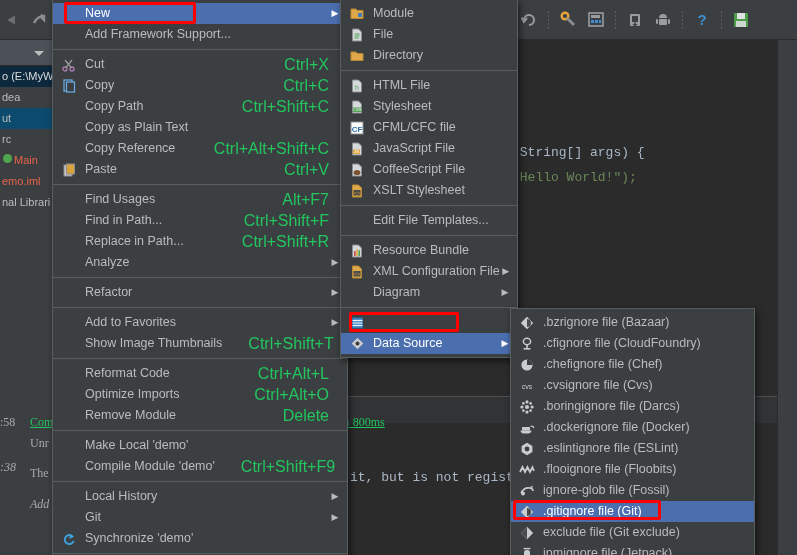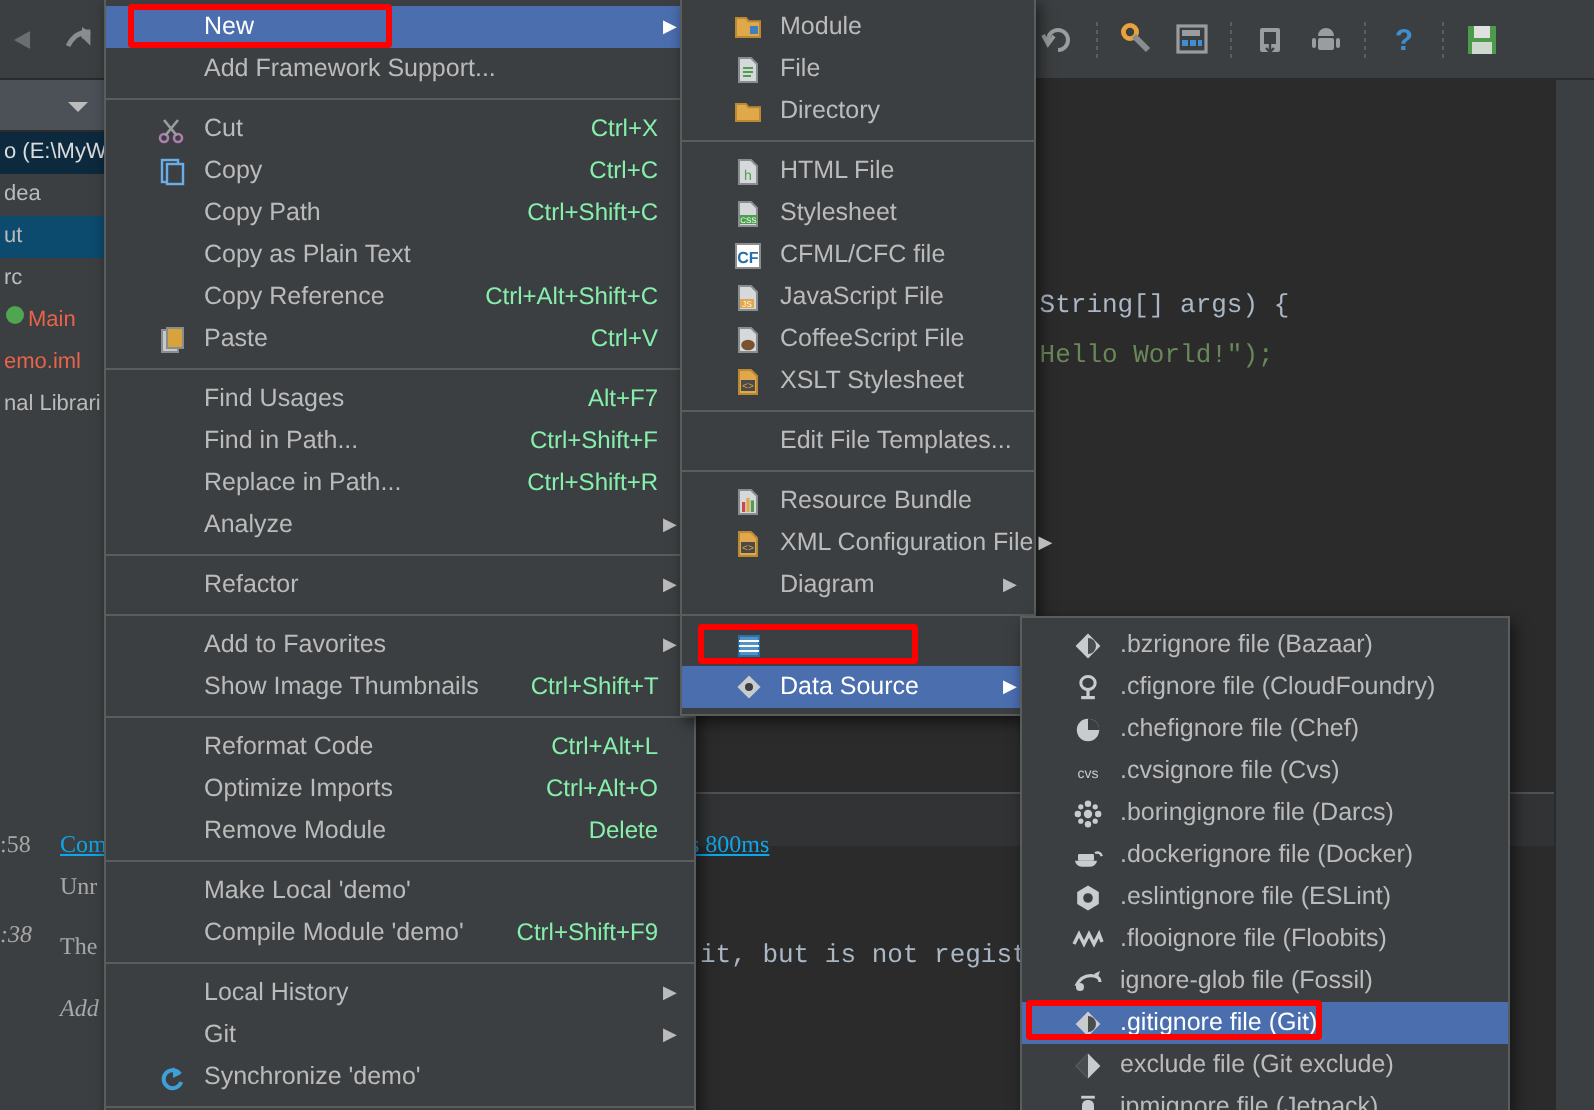--- a/index.html
+++ b/index.html
@@ -74,21 +74,21 @@
   .console-sep {
     position: absolute; left: 52px; width: 745px; height: 1px; background: #4e5254;
   }
   .console-band {
     position: absolute; left: 52px; width: 745px; background: #313335;
   }
   .console-text {
     position: absolute; font-family: "Liberation Serif", serif; font-size: 12px;
     white-space: pre; color: #a8a8a8;
   }
-  .link-blue { color: #0ea5e9; text-decoration: underline; }
+  .link-blue { color: #22c55e; text-decoration: underline; }
 
   .right-strip {
     position: absolute; right: 0; top: 40px; width: 20px; bottom: 0;
     background: #3c3f41; border-left: 1px solid #2b2b2b;
   }
 
   
   .menu {
     position: absolute;
     background: #3c3f41;
@@ -104,27 +104,27 @@
     height: 21px; line-height: 21px;
     display: flex; align-items: center;
     padding: 0 6px 0 0;
     white-space: nowrap;
     cursor: default;
     justify-content: space-between;
   }
   .mi.sel { background: #4b6eaf; color: #ffffff; }
   .mi-ico {
     width: 22px; min-width: 22px; height: 16px;
-    margin-left: 22px; margin-right: 4px;
+    margin-left: 5px; margin-right: 4px;
     display: flex; align-items: center; justify-content: center;
     position: relative;
   }
   .mi-label { flex: 1 1 auto; padding-left: 1px; }
   .mi-acc {
-    padding-left: 26px; color: #86efac; font-size: 12px;
+    padding-left: 26px; color: #22c55e; font-size: 16px;
   }
   .mi.sel .mi-acc { color: #e6e6e6; }
   .mi-arrow {
     width: 12px; min-width: 12px; text-align: center;
     font-size: 9px; color: #bbbbbb; line-height: 21px;
   }
   .mi.sel .mi-arrow { color: #ffffff; }
   .msep { height: 1px; background: #5a5d5e; margin: 4px 0; }
 
   

